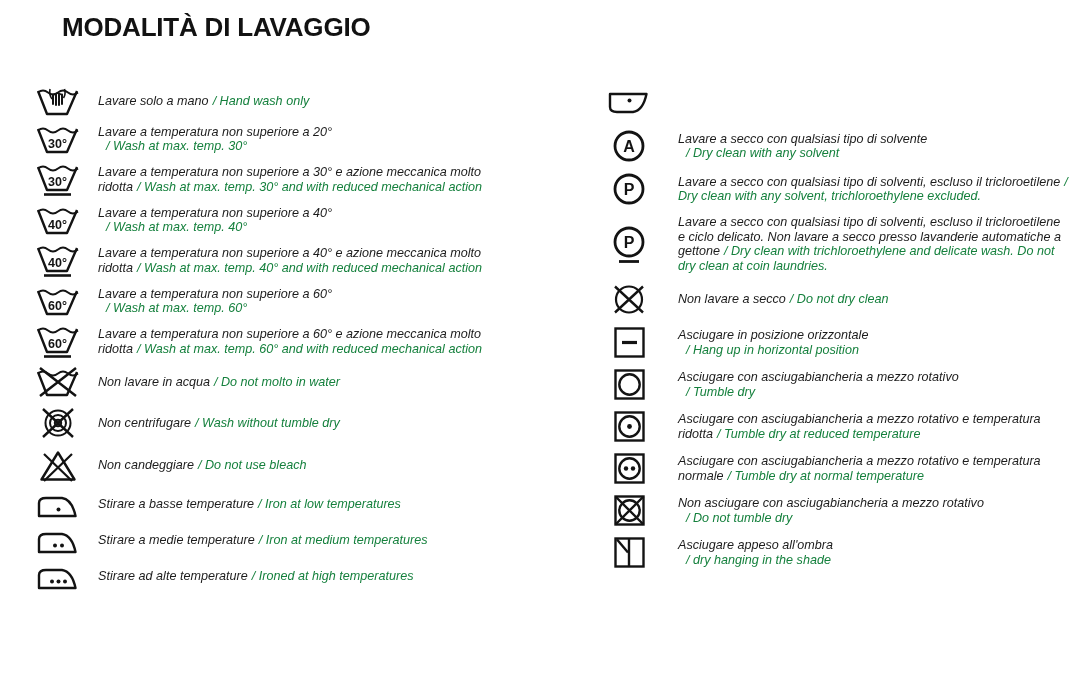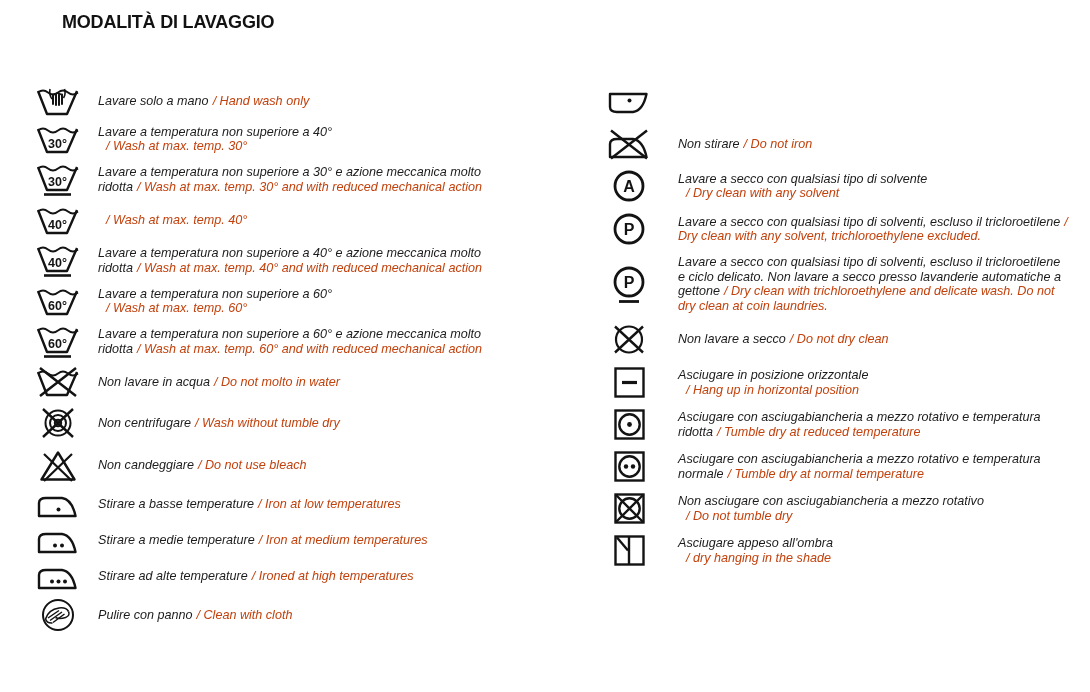--- a/index.html
+++ b/index.html
@@ -2,35 +2,35 @@
 <html><head>
 <meta charset="utf-8">
 <style>
   html,body{margin:0;padding:0;}
   body{
     width:1090px;height:692px;background:#ffffff;overflow:hidden;position:relative;
     font-family:"Liberation Sans",sans-serif;
   }
   .page-title{
     position:absolute;left:62px;top:12px;margin:0;
-    font-size:18px;font-weight:700;color:#121212;letter-spacing:-0.2px;
+    font-size:26px;font-weight:700;color:#121212;letter-spacing:-0.2px;
     font-family:"Liberation Sans",sans-serif;
   }
   .col{position:absolute;display:flex;flex-direction:column;}
   #col-left{left:35px;top:86px;width:456px;gap:8px;}
   #col-right{left:606px;top:92px;width:462px;gap:9px;}
   .row{display:flex;align-items:center;}
   .icon{flex:0 0 46px;width:46px;display:flex;align-items:center;justify-content:center;}
   #col-left .icon{margin-right:17px;}
   #col-right .icon{margin-right:26px;}
   .icon svg{display:block;}
   .txt{
     font-style:italic;font-size:12.6px;line-height:14.5px;color:#1c1c1c;
   }
-  .en{color:#c2410c;margin-left:4px;}
+  .en{color:#15803d;margin-left:4px;}
   .en.blk{display:block;margin-left:8px;}
 </style>
 </head>
 <body>
 
 <h1 class="page-title">MODALITÀ DI LAVAGGIO</h1>
 <div class="col" id="col-left">
     <div class="row">
       <span class="icon">
         <svg width="44" height="30" viewBox="0 0 44 30" xmlns="http://www.w3.org/2000/svg">
@@ -44,42 +44,42 @@
       <div class="txt"><span class="it">Lavare solo a mano</span><span class="en">/ Hand wash only</span></div>
     </div>
     <div class="row">
       <span class="icon">
         <svg width="44" height="30" viewBox="0 0 44 30" xmlns="http://www.w3.org/2000/svg">
           <path d="M2 5 L11 28 L31 28 L41 5" fill="none" stroke="#131313" stroke-width="2.4" stroke-linejoin="round"></path>
           <path d="M2 6.5 Q7 2.5 12 6.5 T22 6.5 T32 6.5 T42 6.5" fill="none" stroke="#131313" stroke-width="1.8"></path>
           <text x="21.5" y="24" text-anchor="middle" font-family="Liberation Sans, sans-serif" font-style="normal" font-weight="bold" font-size="12.5" fill="#131313">30°</text>
         </svg>
       </span>
-      <div class="txt"><span class="it">Lavare a temperatura non superiore a 40°</span><span class="en blk">/ Wash at max. temp. 30°</span></div>
+      <div class="txt"><span class="it">Lavare a temperatura non superiore a 20°</span><span class="en blk">/ Wash at max. temp. 30°</span></div>
     </div>
     <div class="row">
       <span class="icon">
         <svg width="44" height="35" viewBox="0 0 44 35" xmlns="http://www.w3.org/2000/svg">
           <path d="M2 5 L11 28 L31 28 L41 5" fill="none" stroke="#131313" stroke-width="2.4" stroke-linejoin="round"></path>
           <path d="M2 6.5 Q7 2.5 12 6.5 T22 6.5 T32 6.5 T42 6.5" fill="none" stroke="#131313" stroke-width="1.8"></path>
           <text x="21.5" y="24" text-anchor="middle" font-family="Liberation Sans, sans-serif" font-style="normal" font-weight="bold" font-size="12.5" fill="#131313">30°</text>
           <line x1="8" y1="32.5" x2="35" y2="32.5" stroke="#131313" stroke-width="2.6"></line>
         </svg>
       </span>
       <div class="txt"><span class="it">Lavare a temperatura non superiore a 30° e azione meccanica molto ridotta</span><span class="en">/ Wash at max. temp. 30° and with reduced mechanical action</span></div>
     </div>
     <div class="row">
       <span class="icon">
         <svg width="44" height="30" viewBox="0 0 44 30" xmlns="http://www.w3.org/2000/svg">
           <path d="M2 5 L11 28 L31 28 L41 5" fill="none" stroke="#131313" stroke-width="2.4" stroke-linejoin="round"></path>
           <path d="M2 6.5 Q7 2.5 12 6.5 T22 6.5 T32 6.5 T42 6.5" fill="none" stroke="#131313" stroke-width="1.8"></path>
           <text x="21.5" y="24" text-anchor="middle" font-family="Liberation Sans, sans-serif" font-style="normal" font-weight="bold" font-size="12.5" fill="#131313">40°</text>
         </svg>
       </span>
-      <div class="txt"><span class="en blk">/ Wash at max. temp. 40°</span></div>
+      <div class="txt"><span class="it">Lavare a temperatura non superiore a 40°</span><span class="en blk">/ Wash at max. temp. 40°</span></div>
     </div>
     <div class="row">
       <span class="icon">
         <svg width="44" height="35" viewBox="0 0 44 35" xmlns="http://www.w3.org/2000/svg">
           <path d="M2 5 L11 28 L31 28 L41 5" fill="none" stroke="#131313" stroke-width="2.4" stroke-linejoin="round"></path>
           <path d="M2 6.5 Q7 2.5 12 6.5 T22 6.5 T32 6.5 T42 6.5" fill="none" stroke="#131313" stroke-width="1.8"></path>
           <text x="21.5" y="24" text-anchor="middle" font-family="Liberation Sans, sans-serif" font-style="normal" font-weight="bold" font-size="12.5" fill="#131313">40°</text>
           <line x1="8" y1="32.5" x2="35" y2="32.5" stroke="#131313" stroke-width="2.6"></line>
         </svg>
       </span>
@@ -159,57 +159,34 @@
       <span class="icon">
         <svg width="44" height="28" viewBox="0 0 44 28" xmlns="http://www.w3.org/2000/svg">
           <path d="M3 26 L3 13 Q3 8 10 8 L26 8 Q36 9.5 39.5 26 Z" fill="none" stroke="#131313" stroke-width="2.4" stroke-linejoin="round"></path>
           <circle cx="16" cy="19.5" r="2" fill="#131313"></circle>
           <circle cx="22.5" cy="19.5" r="2" fill="#131313"></circle>
           <circle cx="29" cy="19.5" r="2" fill="#131313"></circle>
         </svg>
       </span>
       <div class="txt"><span class="it">Stirare ad alte temperature</span><span class="en">/ Ironed at high temperatures</span></div>
     </div>
-    <div class="row">
-      <span class="icon">
-        <svg width="44" height="34" viewBox="0 0 44 34" xmlns="http://www.w3.org/2000/svg">
-          <circle cx="22" cy="17" r="15" fill="none" stroke="#131313" stroke-width="2"></circle>
-    <path d="M9.5 21 Q12.5 11.5 23 10 Q30 9 32.5 13.5" fill="none" stroke="#131313" stroke-width="1.6"></path>
-    <path d="M32.5 13.5 Q34.5 17.5 29.5 19.5 Q23.5 21.5 19.5 19.5" fill="none" stroke="#131313" stroke-width="1.6"></path>
-    <path d="M12 20 L23 12.5 M14 22.5 L26 14 M17 24.5 L28.5 16" stroke="#131313" stroke-width="1.5" fill="none"></path>
-    <path d="M9.5 21 Q11 25.5 16.5 25" fill="none" stroke="#131313" stroke-width="1.6"></path>
-        </svg>
-      </span>
-      <div class="txt"><span class="it">Pulire con panno</span><span class="en">/ Clean with cloth</span></div>
-    </div>
   </div>
 <div class="col" id="col-right">
     <div class="row">
       <span class="icon">
         <svg width="44" height="28" viewBox="0 0 44 28" xmlns="http://www.w3.org/2000/svg">
           <g transform="translate(0,28) scale(1,-1)">
             <path d="M3 26 L3 13 Q3 8 10 8 L26 8 Q36 9.5 39.5 26 Z" fill="none" stroke="#131313" stroke-width="2.4" stroke-linejoin="round"></path>
             <circle cx="22.5" cy="19.5" r="2" fill="#131313"></circle>
           </g>
         </svg>
       </span>
     </div>
     <div class="row">
       <span class="icon">
-        <svg width="44" height="31" viewBox="0 0 44 31" xmlns="http://www.w3.org/2000/svg">
-          <g transform="translate(0,2)">
-            <path d="M3 26 L3 13 Q3 8 10 8 L26 8 Q36 9.5 39.5 26 Z" fill="none" stroke="#131313" stroke-width="2.4" stroke-linejoin="round"></path>
-          </g>
-          <path d="M4 1.5 L40 29.5 M40 1.5 L4 29.5" stroke="#131313" stroke-width="2.4" fill="none"></path>
-        </svg>
-      </span>
-      <div class="txt"><span class="it">Non stirare</span><span class="en">/ Do not iron</span></div>
-    </div>
-    <div class="row">
-      <span class="icon">
         <svg width="44" height="34" viewBox="0 0 44 34" xmlns="http://www.w3.org/2000/svg">
           <circle cx="22" cy="17" r="14" fill="none" stroke="#131313" stroke-width="2.8"></circle>
           <text x="22" y="22.5" text-anchor="middle" font-family="Liberation Sans, sans-serif" font-style="normal" font-weight="bold" font-size="16" fill="#131313">A</text>
         </svg>
       </span>
       <div class="txt"><span class="it">Lavare a secco con qualsiasi tipo di solvente</span><span class="en blk">/ Dry clean with any solvent</span></div>
     </div>
     <div class="row">
       <span class="icon">
         <svg width="44" height="34" viewBox="0 0 44 34" xmlns="http://www.w3.org/2000/svg">
@@ -245,20 +222,29 @@
           <line x1="15" y1="16.5" x2="30" y2="16.5" stroke="#131313" stroke-width="3.2"></line>
         </svg>
       </span>
       <div class="txt"><span class="it">Asciugare in posizione orizzontale</span><span class="en blk">/ Hang up in horizontal position</span></div>
     </div>
     <div class="row">
       <span class="icon">
         <svg width="44" height="33" viewBox="0 0 44 33" xmlns="http://www.w3.org/2000/svg">
           <rect x="8.5" y="2.5" width="28" height="28" fill="none" stroke="#131313" stroke-width="2.4"></rect>
           <circle cx="22.5" cy="16.5" r="10.2" fill="none" stroke="#131313" stroke-width="2.4"></circle>
+        </svg>
+      </span>
+      <div class="txt"><span class="it">Asciugare con asciugabiancheria a mezzo rotativo</span><span class="en blk">/ Tumble dry</span></div>
+    </div>
+    <div class="row">
+      <span class="icon">
+        <svg width="44" height="33" viewBox="0 0 44 33" xmlns="http://www.w3.org/2000/svg">
+          <rect x="8.5" y="2.5" width="28" height="28" fill="none" stroke="#131313" stroke-width="2.4"></rect>
+          <circle cx="22.5" cy="16.5" r="10.2" fill="none" stroke="#131313" stroke-width="2.4"></circle>
           <circle cx="22.5" cy="16.5" r="2.4" fill="#131313"></circle>
         </svg>
       </span>
       <div class="txt"><span class="it">Asciugare con asciugabiancheria a mezzo rotativo e temperatura ridotta</span><span class="en">/ Tumble dry at reduced temperature</span></div>
     </div>
     <div class="row">
       <span class="icon">
         <svg width="44" height="33" viewBox="0 0 44 33" xmlns="http://www.w3.org/2000/svg">
           <rect x="8.5" y="2.5" width="28" height="28" fill="none" stroke="#131313" stroke-width="2.4"></rect>
           <circle cx="22.5" cy="16.5" r="10.2" fill="none" stroke="#131313" stroke-width="2.4"></circle>

